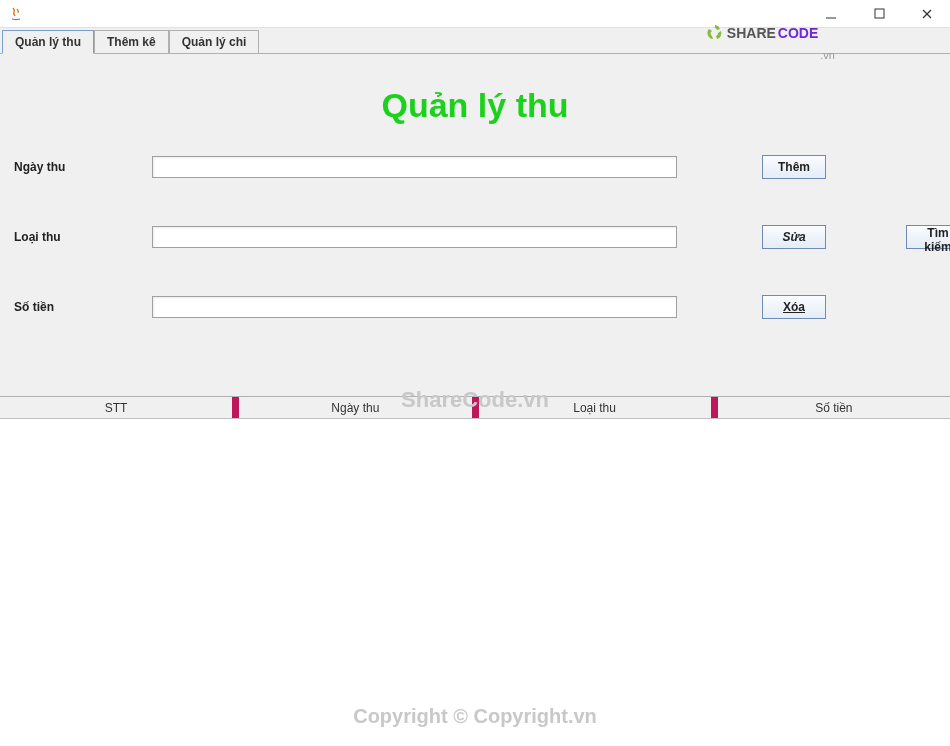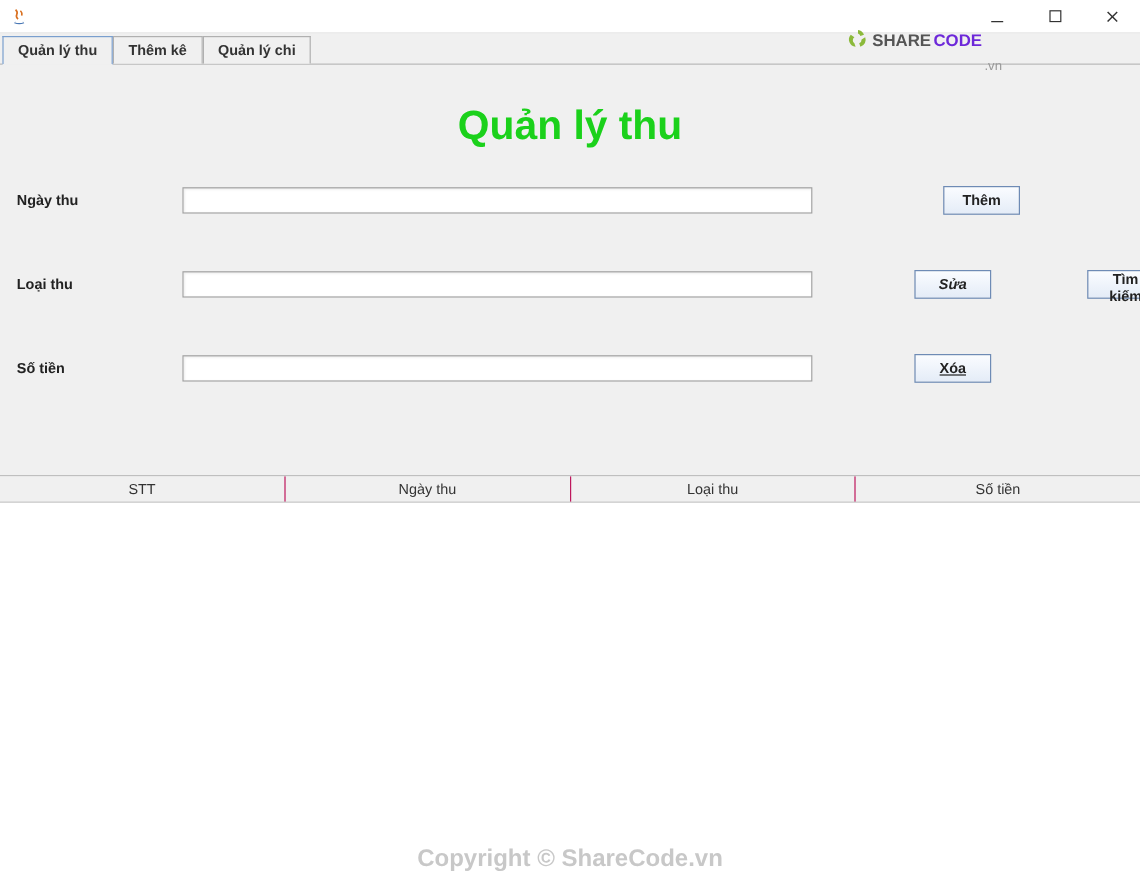--- a/index.html
+++ b/index.html
@@ -152,21 +152,21 @@
       border: 1px solid #6e8bb5;
       background: linear-gradient(#fafcff, #e4ecf7);
       font-size: 12px;
       font-weight: bold;
       color: #222;
       cursor: default;
       padding: 0 10px;
     }
     .btn-pos-1 {
       position: absolute;
-      left: 774px;
+      left: 750px;
     }
     .btn-pos-2 {
       position: absolute;
       left: 750px;
       font-style: italic;
     }
     .btn-pos-3 {
       position: absolute;
       left: 858px;
       margin-left: 36px;
@@ -189,21 +189,21 @@
       display: flex;
       border-bottom: 1px solid #c0c0c0;
       background: #f0f0f0;
       height: 22px;
     }
     .th {
       flex: 1;
       text-align: center;
       font-size: 12px;
       color: #333;
-      border-right: 1px solid #be185d;
+      border-right: 7px solid #be185d;
       line-height: 22px;
     }
     .th:last-child {
       border-right: none;
     }
     .table-body {
       background: #ffffff;
       height: calc(100% - 22px);
     }
     .watermark-center {
@@ -308,14 +308,15 @@
   <div class="table-wrap">
     <div class="table-header">
       <div class="th">STT</div>
       <div class="th">Ngày thu</div>
       <div class="th">Loại thu</div>
       <div class="th">Số tiền</div>
     </div>
     <div class="table-body"></div>
   </div>
 
-  <div class="watermark-bottom">Copyright © ShareCode.vn</div>
+  <div class="watermark-center">ShareCode.vn</div>
+  <div class="watermark-bottom">Copyright © Copyright.vn</div>
 </div>
 
 </body></html>

